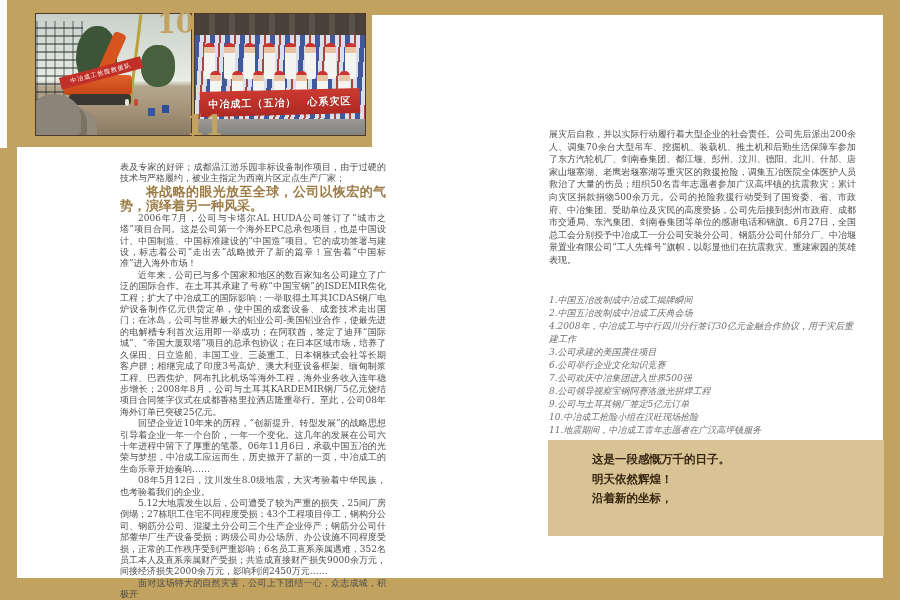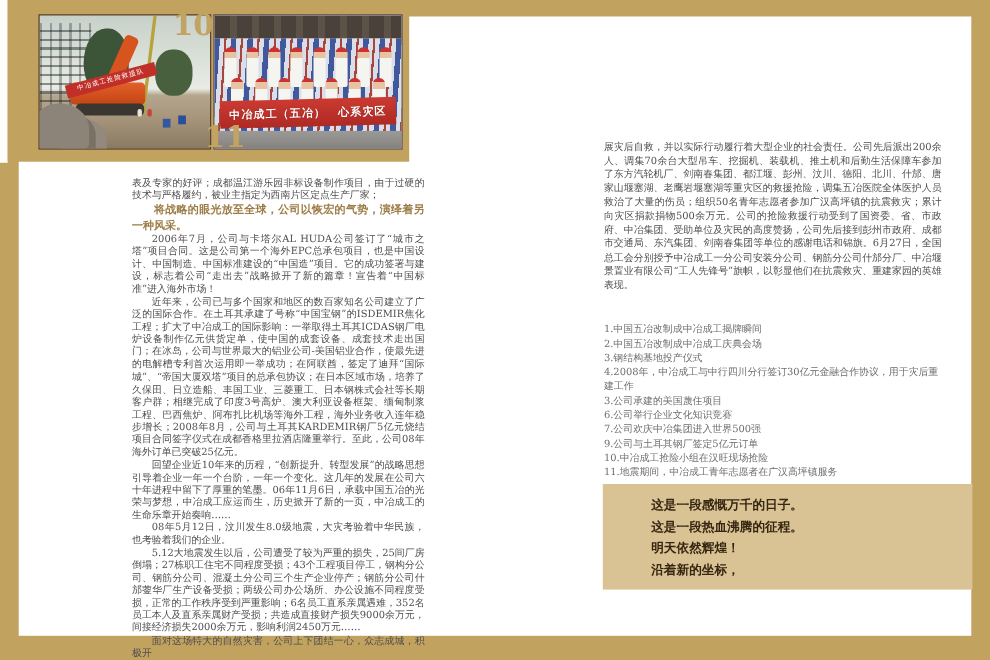--- a/index.html
+++ b/index.html
@@ -51,28 +51,28 @@
 
   .pagenum{position:absolute;font-weight:bold;font-size:27px;color:#c3a361;line-height:1;}
   .pn-10{left:150px;top:10px;}
   .pn-11{left:179px;top:112px;}
 
   
   .col-left{position:absolute;left:120px;top:162px;width:266px;color:#4e4e4e;
       font-size:9px;line-height:11.4px;text-align:justify;}
   .col-left p{margin:0;}
   .intro{text-indent:0;}
-  .lp-heading{margin:8px 0 5px;font-size:10px;line-height:14px;font-weight:bold;
+  .lp-heading{margin:8px 0 5px;font-size:13px;line-height:14px;font-weight:bold;
       color:#9c7c46;text-indent:2em;text-align:justify;}
   .para{text-indent:2em;}
 
   .col-right{position:absolute;left:549px;top:128px;width:307px;color:#4e4e4e;
       font-size:9px;line-height:12.6px;text-align:justify;}
   .col-right p{margin:0;}
-  .captions{margin-top:27px;color:#6e6e6e;font-size:9px;line-height:13px;text-align:left;}
+  .captions{margin-top:27px;font-style:italic;color:#6e6e6e;font-size:9px;line-height:13px;text-align:left;}
   .caption-item{margin:0;}
 
   
   .quote-box{position:absolute;left:548px;top:440px;width:336px;height:96px;background:#d9c394;box-sizing:border-box;
       padding:10px 16px 0 44px;}
   .quote-line{font-weight:bold;font-size:11.5px;line-height:19.5px;color:#362611;}
 </style>
 </head>
 <body>
 
@@ -138,30 +138,29 @@
         <p class="para">5.12大地震发生以后，公司遭受了较为严重的损失，25间厂房倒塌；27栋职工住宅不同程度受损；43个工程项目停工，钢构分公司、钢筋分公司、混凝土分公司三个生产企业停产；钢筋分公司什邡蓥华厂生产设备受损；两级公司办公场所、办公设施不同程度受损，正常的工作秩序受到严重影响；6名员工直系亲属遇难，352名员工本人及直系亲属财产受损；共造成直接财产损失9000余万元，间接经济损失2000余万元，影响利润2450万元……</p>
         <p class="para">面对这场特大的自然灾害，公司上下团结一心，众志成城，积极开</p>
       </div>
   </div>
 
   <div class="col-right">
     <p>展灾后自救，并以实际行动履行着大型企业的社会责任。公司先后派出200余人、调集70余台大型吊车、挖掘机、装载机、推土机和后勤生活保障车参加了东方汽轮机厂、剑南春集团、都江堰、彭州、汶川、德阳、北川、什邡、唐家山堰塞湖、老鹰岩堰塞湖等重灾区的救援抢险，调集五冶医院全体医护人员救治了大量的伤员；组织50名青年志愿者参加广汉高坪镇的抗震救灾；累计向灾区捐款捐物500余万元。公司的抢险救援行动受到了国资委、省、市政府、中冶集团、受助单位及灾民的高度赞扬，公司先后接到彭州市政府、成都市交通局、东汽集团、剑南春集团等单位的感谢电话和锦旗。6月27日，全国总工会分别授予中冶成工一分公司安装分公司、钢筋分公司什邡分厂、中冶堰景置业有限公司“工人先锋号”旗帜，以彰显他们在抗震救灾、重建家园的英雄表现。</p>
     <div class="captions">
         <div class="caption-item">1.中国五冶改制成中冶成工揭牌瞬间</div>
         <div class="caption-item">2.中国五冶改制成中冶成工庆典会场</div>
-        <div class="caption-item">3.钢结构基地投产仪式</div>
         <div class="caption-item">4.2008年，中冶成工与中行四川分行签订30亿元金融合作协议，用于灾后重建工作</div>
         <div class="caption-item">3.公司承建的美国蔑住项目</div>
         <div class="caption-item">6.公司举行企业文化知识竞赛</div>
         <div class="caption-item">7.公司欢庆中冶集团进入世界500强</div>
+        <div class="caption-item">8.公司领导视察宝钢阿赛洛激光拼焊工程</div>
         <div class="caption-item">9.公司与土耳其钢厂签定5亿元订单</div>
         <div class="caption-item">10.中冶成工抢险小组在汉旺现场抢险</div>
         <div class="caption-item">11.地震期间，中冶成工青年志愿者在广汉高坪镇服务</div>
       </div>
   </div>
 
   <div class="quote-box">
       <div class="quote-line">这是一段感慨万千的日子。</div>
-      <div class="quote-line">这是一段热血沸腾的征程。</div>
       <div class="quote-line">明天依然辉煌！</div>
       <div class="quote-line">沿着新的坐标，</div>
     </div>
 </div>
 
 </body></html>

